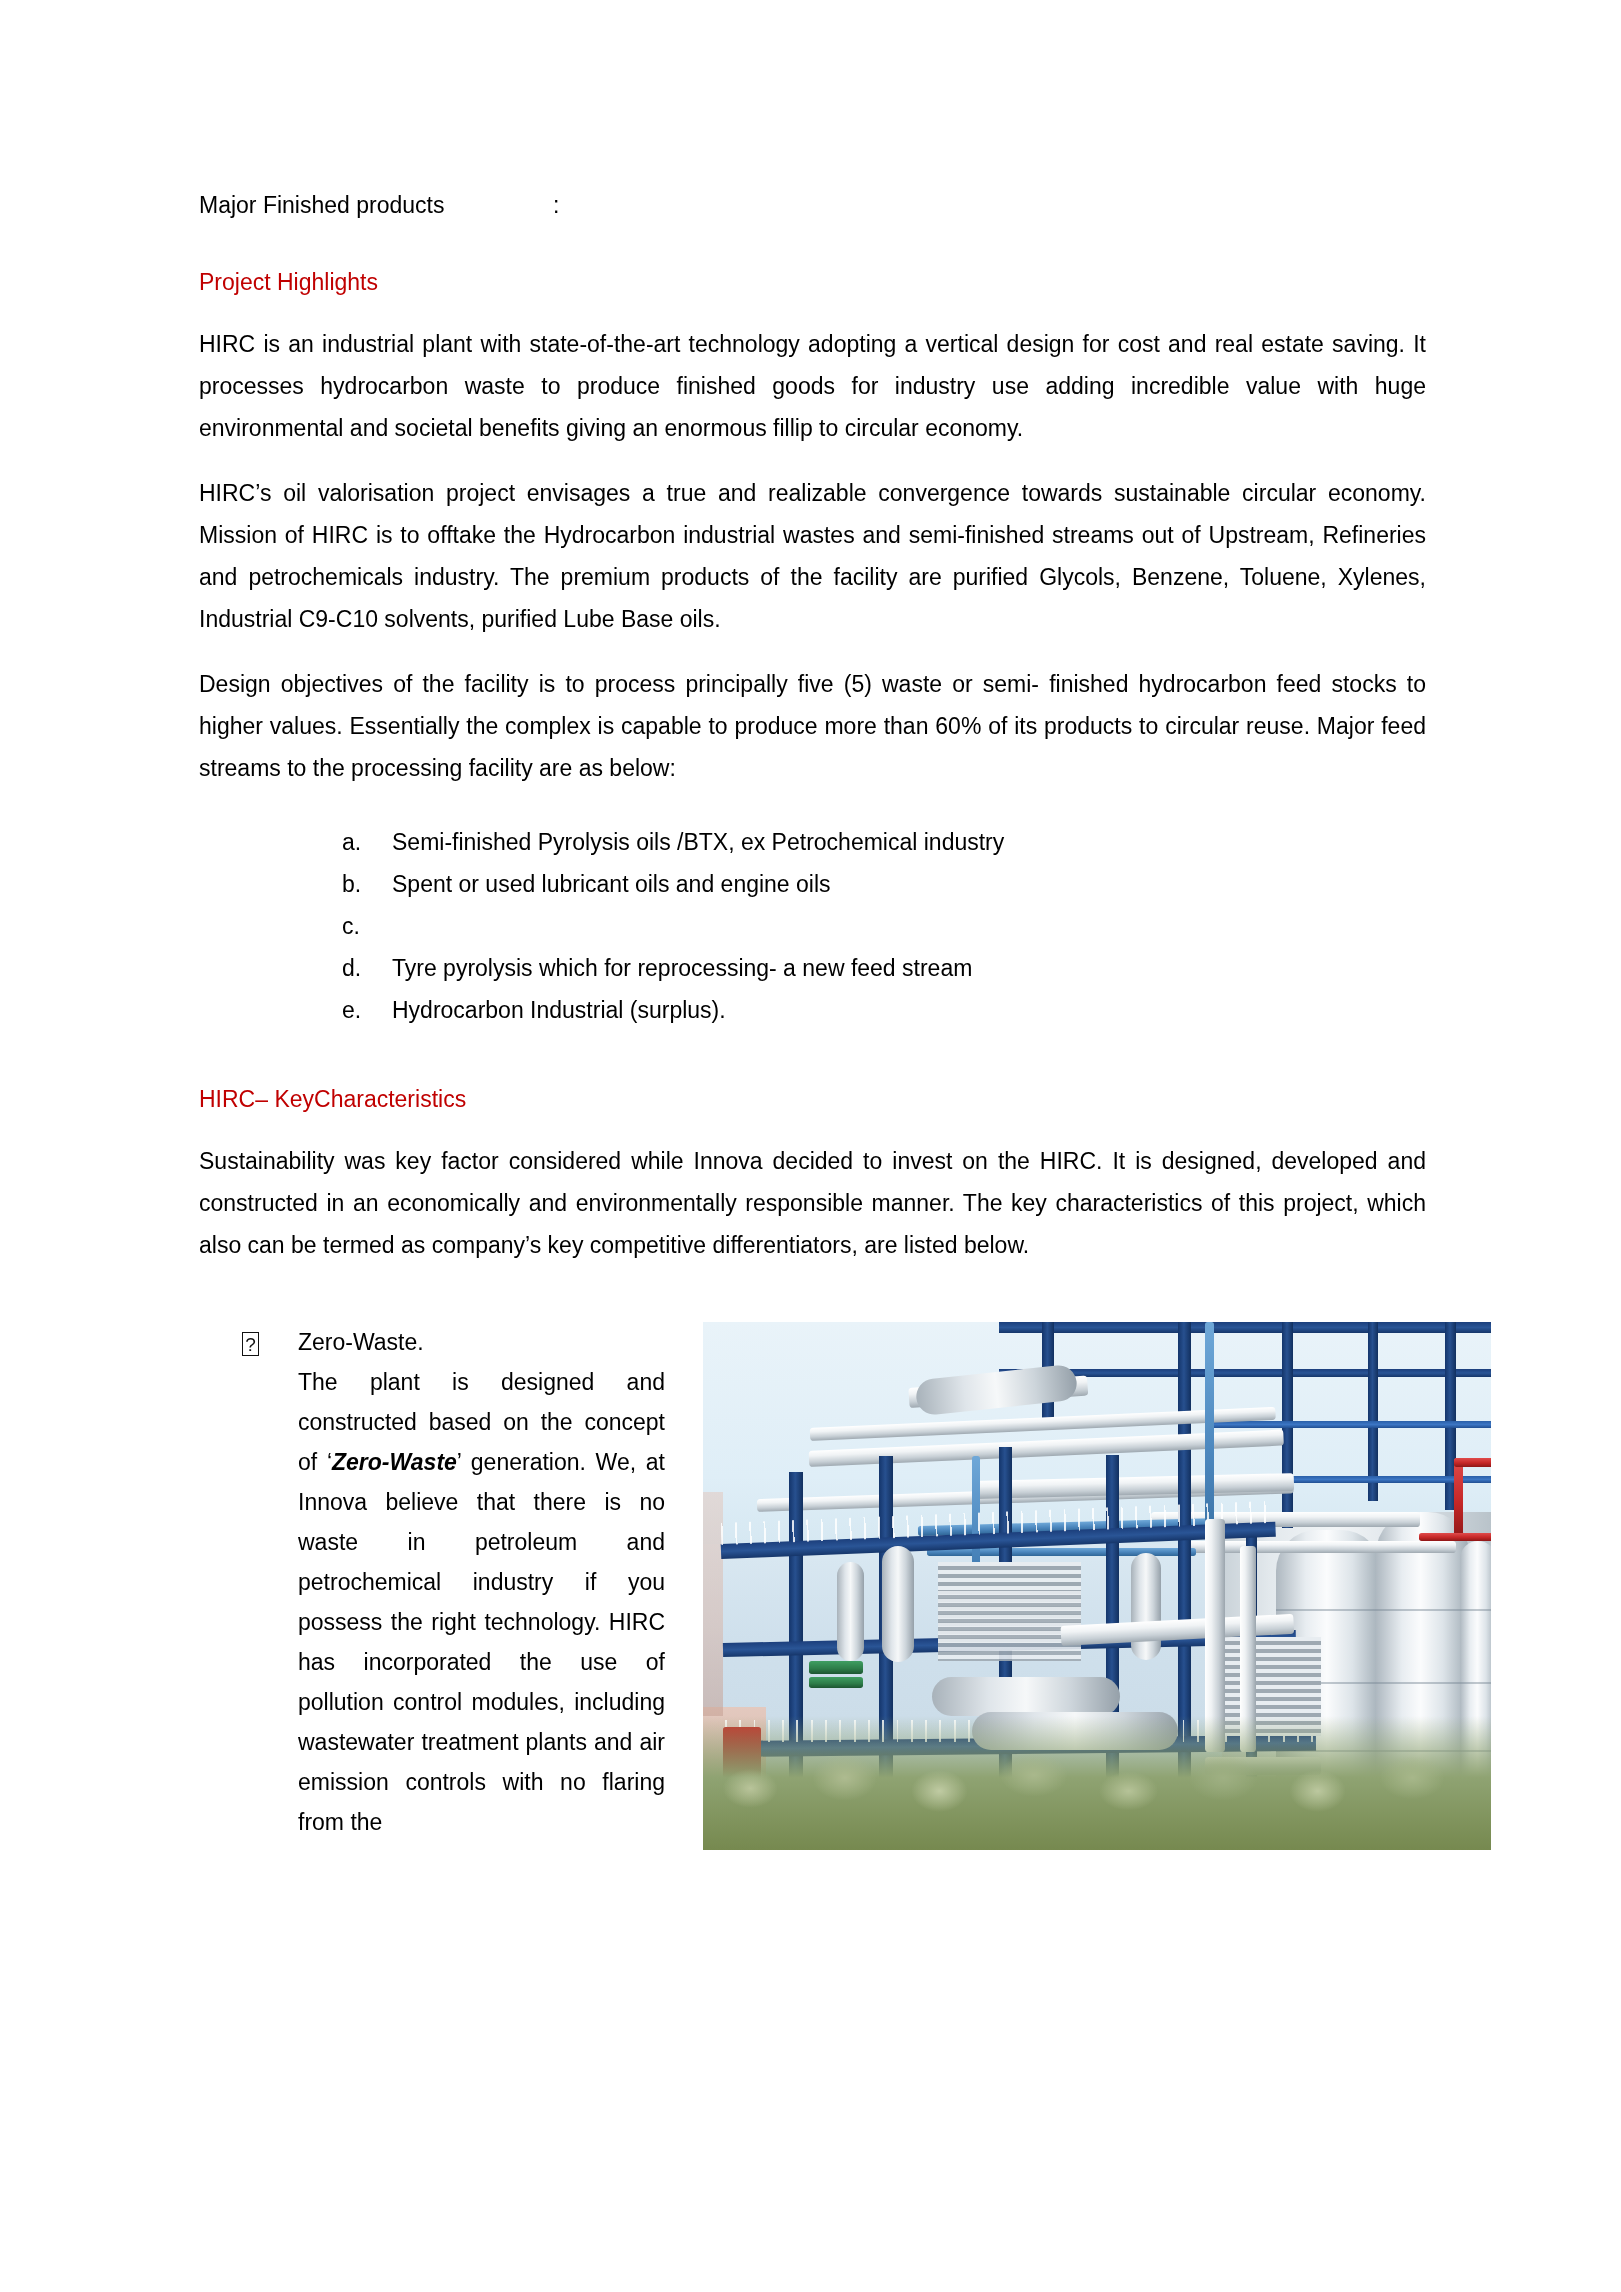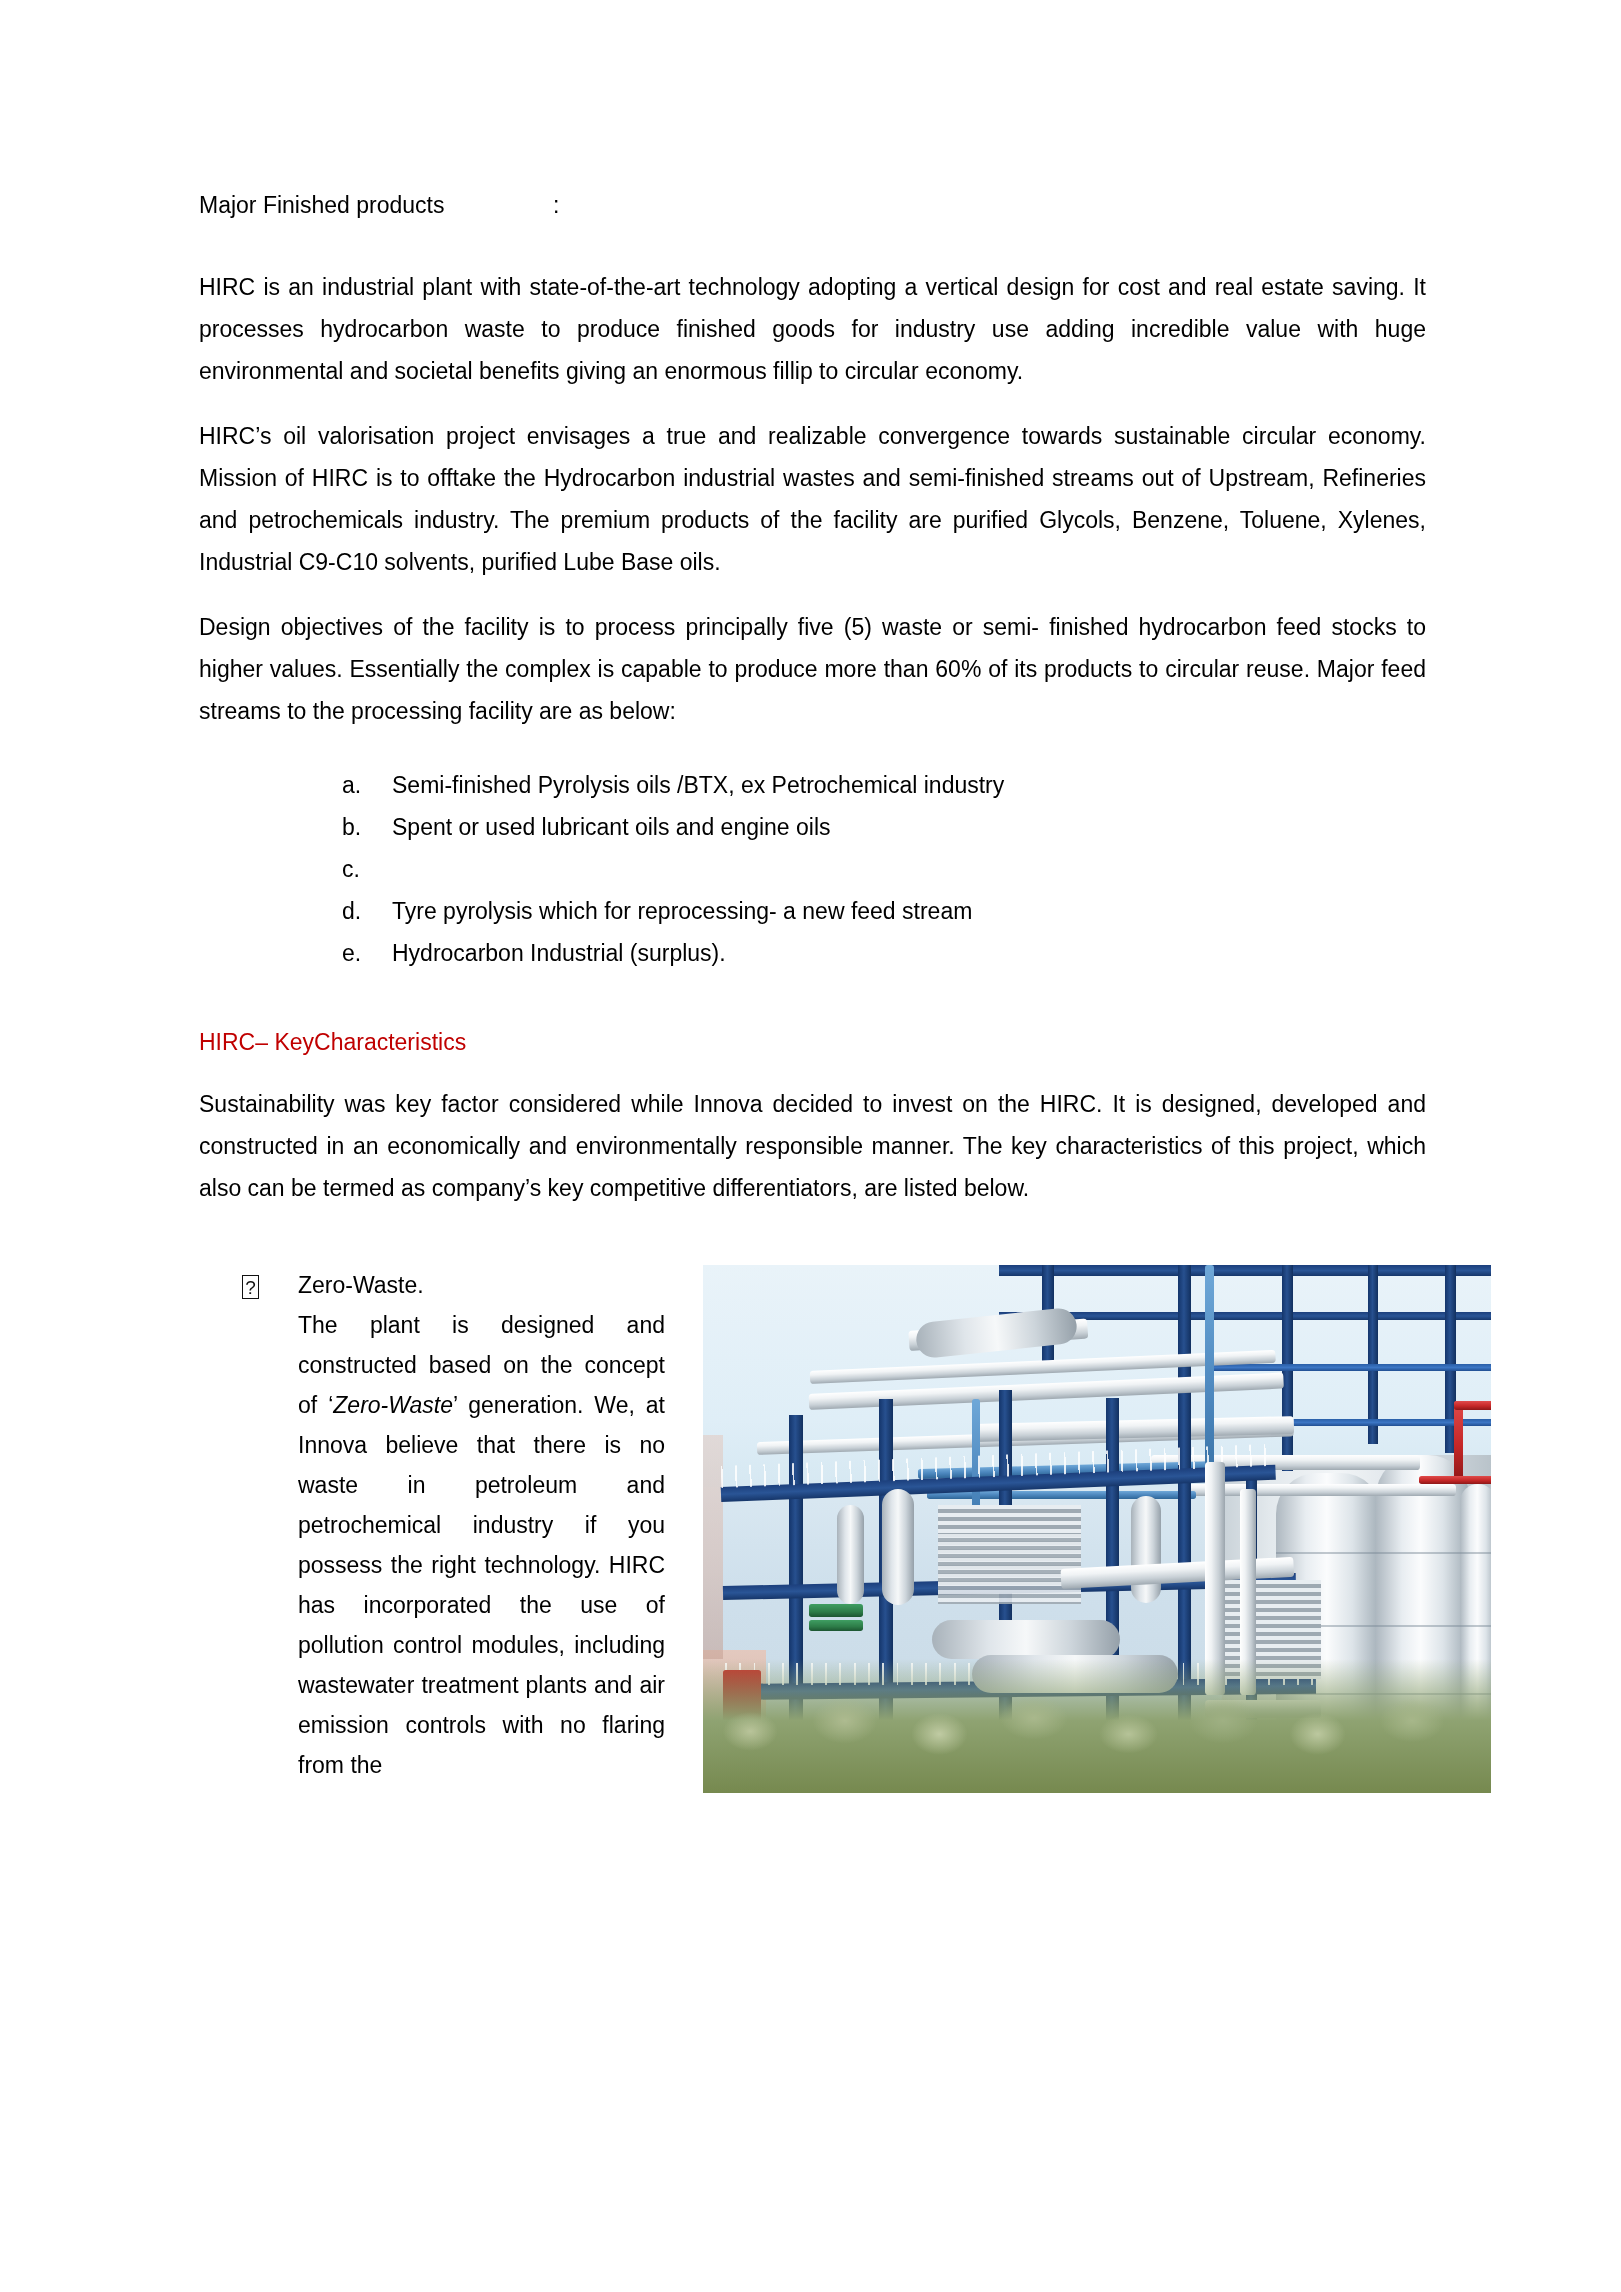--- a/index.html
+++ b/index.html
@@ -129,21 +129,21 @@
     line-height: 40px;
     text-align: justify;
     text-justify: inter-word;
     font-family: "Liberation Sans", sans-serif;
   }
   .bullet-title {
     font-weight: normal;
     display: block;
   }
   .bullet-em {
-    font-weight: normal;
+    font-weight: bold;
     font-style: italic;
   }
   .split-right {
     flex: 1 1 auto;
     padding-left: 38px;
   }
 
   
   .photo {
     position: relative;
@@ -251,20 +251,21 @@
 <body>
 
 <div class="page">
   <div class="content">
 
     <div class="deflist">
       <div class="def-term">Major Finished products</div>
       <div class="def-colon">:</div>
     </div>
 
+    <h2 class="heading-red">Project Highlights</h2>
 
     <p class="para">HIRC is an industrial plant with state-of-the-art technology adopting a vertical design for cost and real estate saving. It processes hydrocarbon waste to produce finished goods for industry use adding incredible value with huge environmental and societal benefits giving an enormous fillip to circular economy.</p>
     <p class="para">HIRC’s oil valorisation project envisages a true and realizable convergence towards sustainable circular economy. Mission of HIRC is to offtake the Hydrocarbon industrial wastes and semi-finished streams out of Upstream, Refineries and petrochemicals industry. The premium products of the facility are purified Glycols, Benzene, Toluene, Xylenes, Industrial C9-C10 solvents, purified Lube Base oils.</p>
     <p class="para">Design objectives of the facility is to process principally five (5) waste or semi- finished hydrocarbon feed stocks to higher values. Essentially the complex is capable to produce more than 60% of its products to circular reuse. Major feed streams to the processing facility are as below:</p>
 
     <ul class="alpha-list">
       <li>
         <span class="alpha-marker">a.</span>
         <span class="alpha-text">Semi-finished Pyrolysis oils /BTX, ex Petrochemical industry</span>
       </li>

